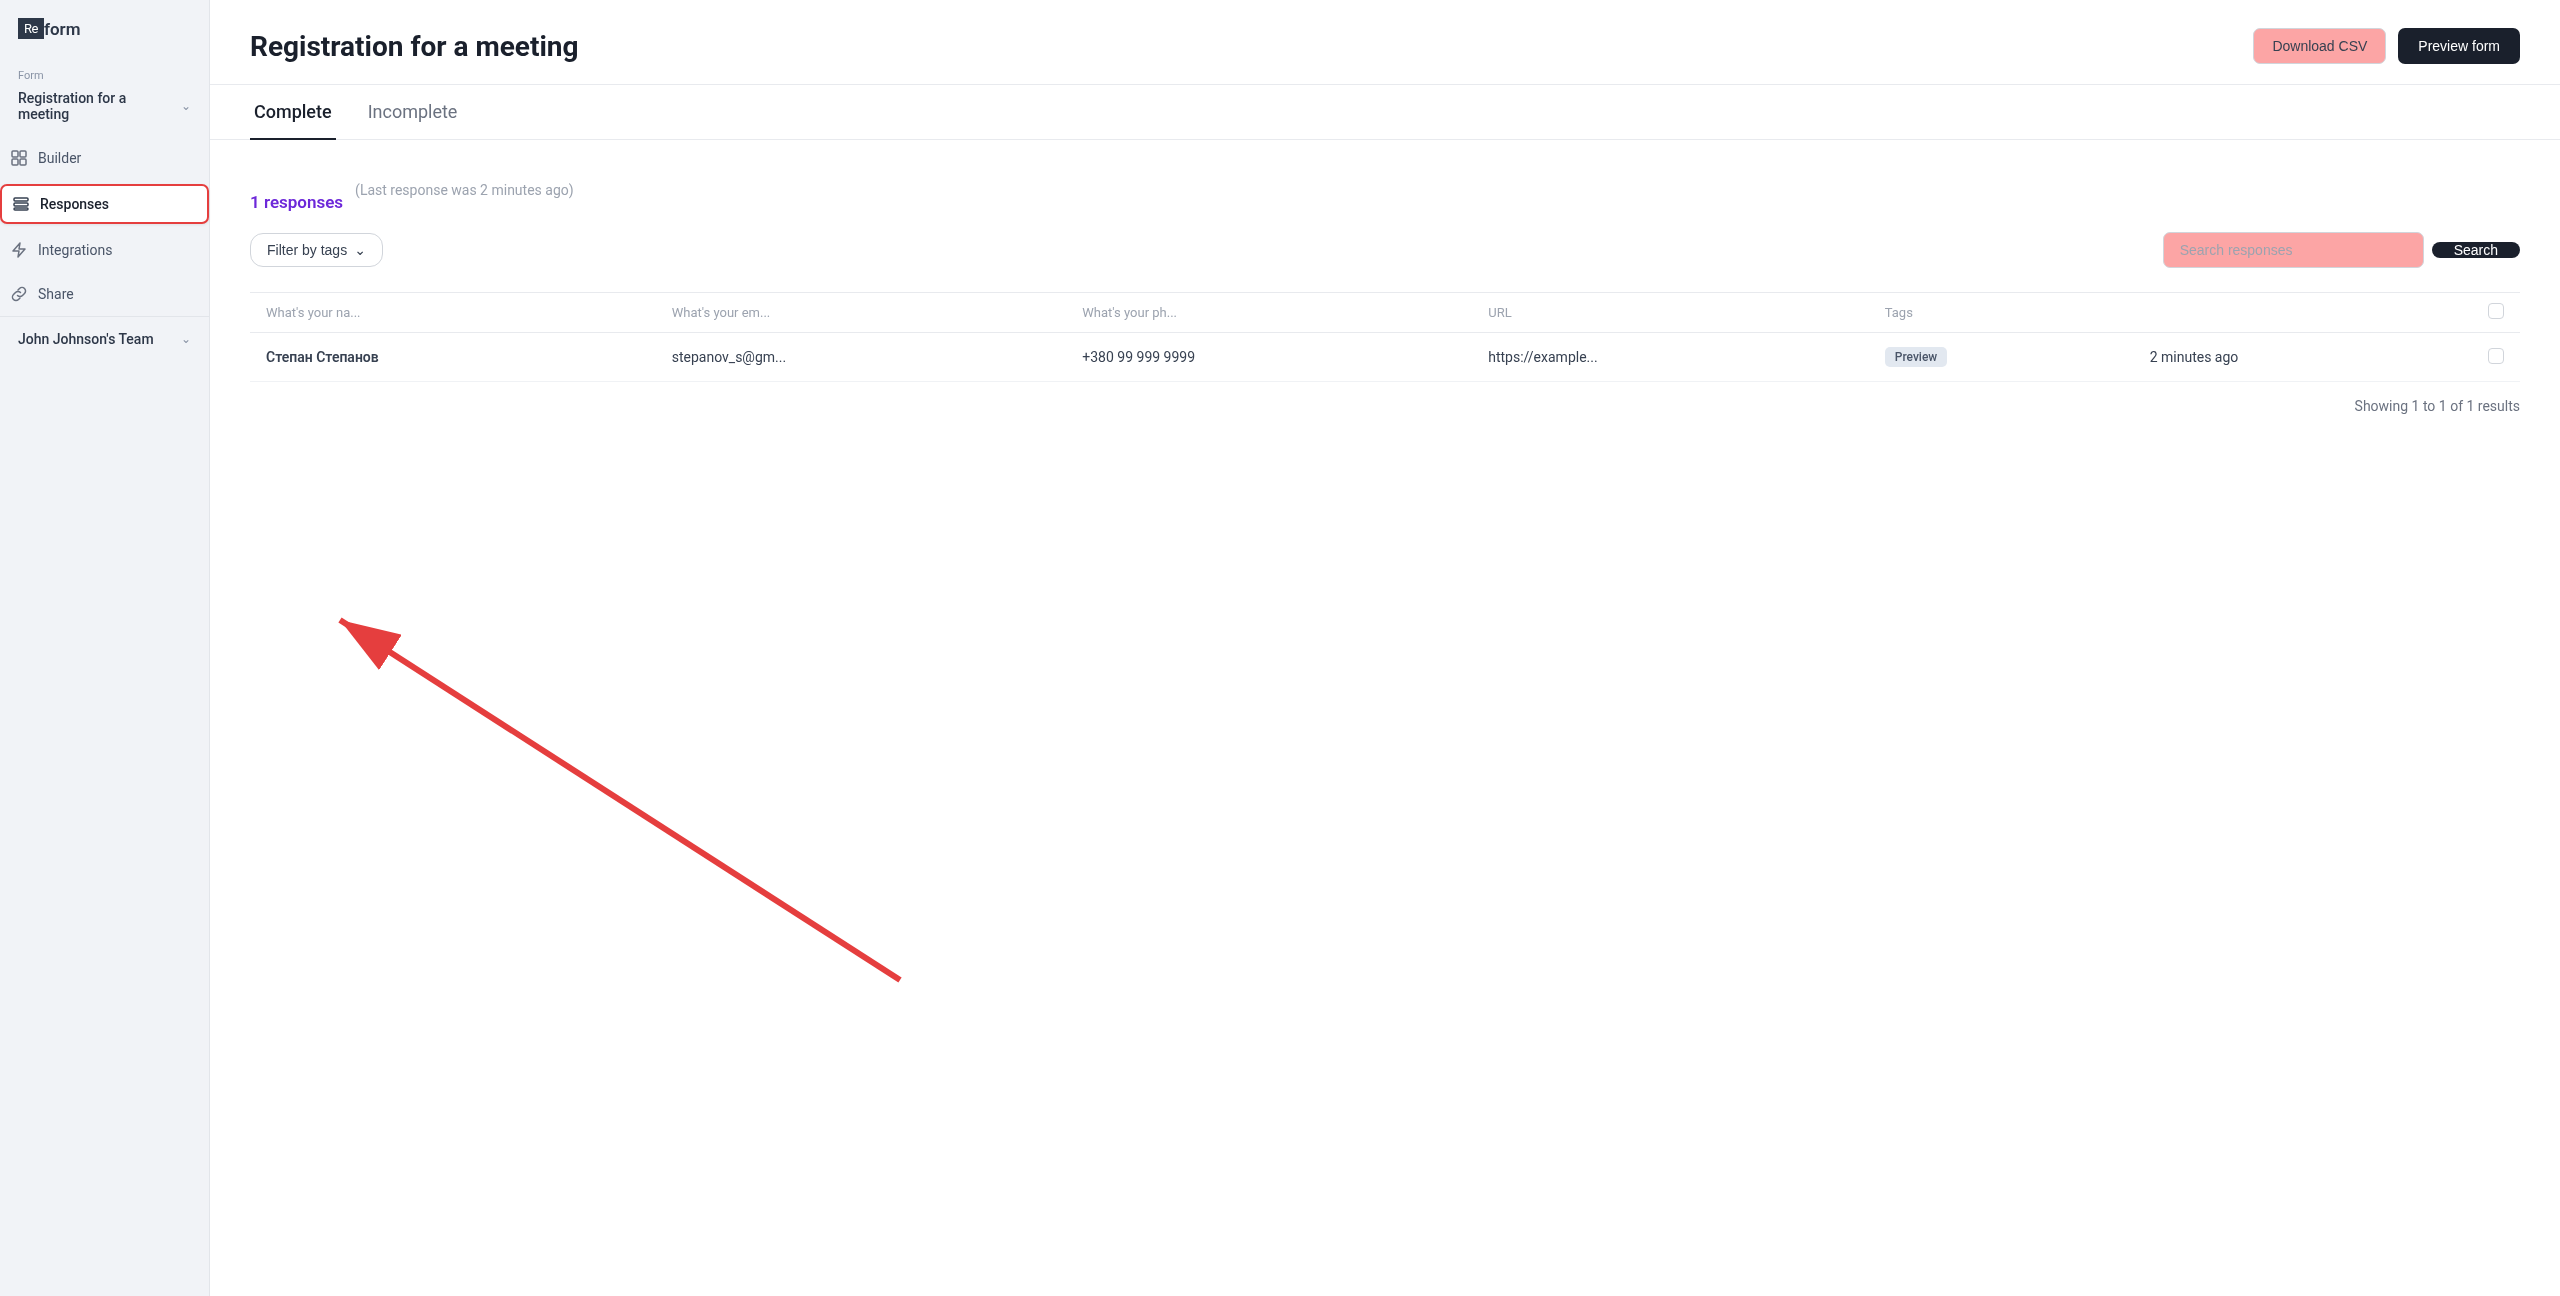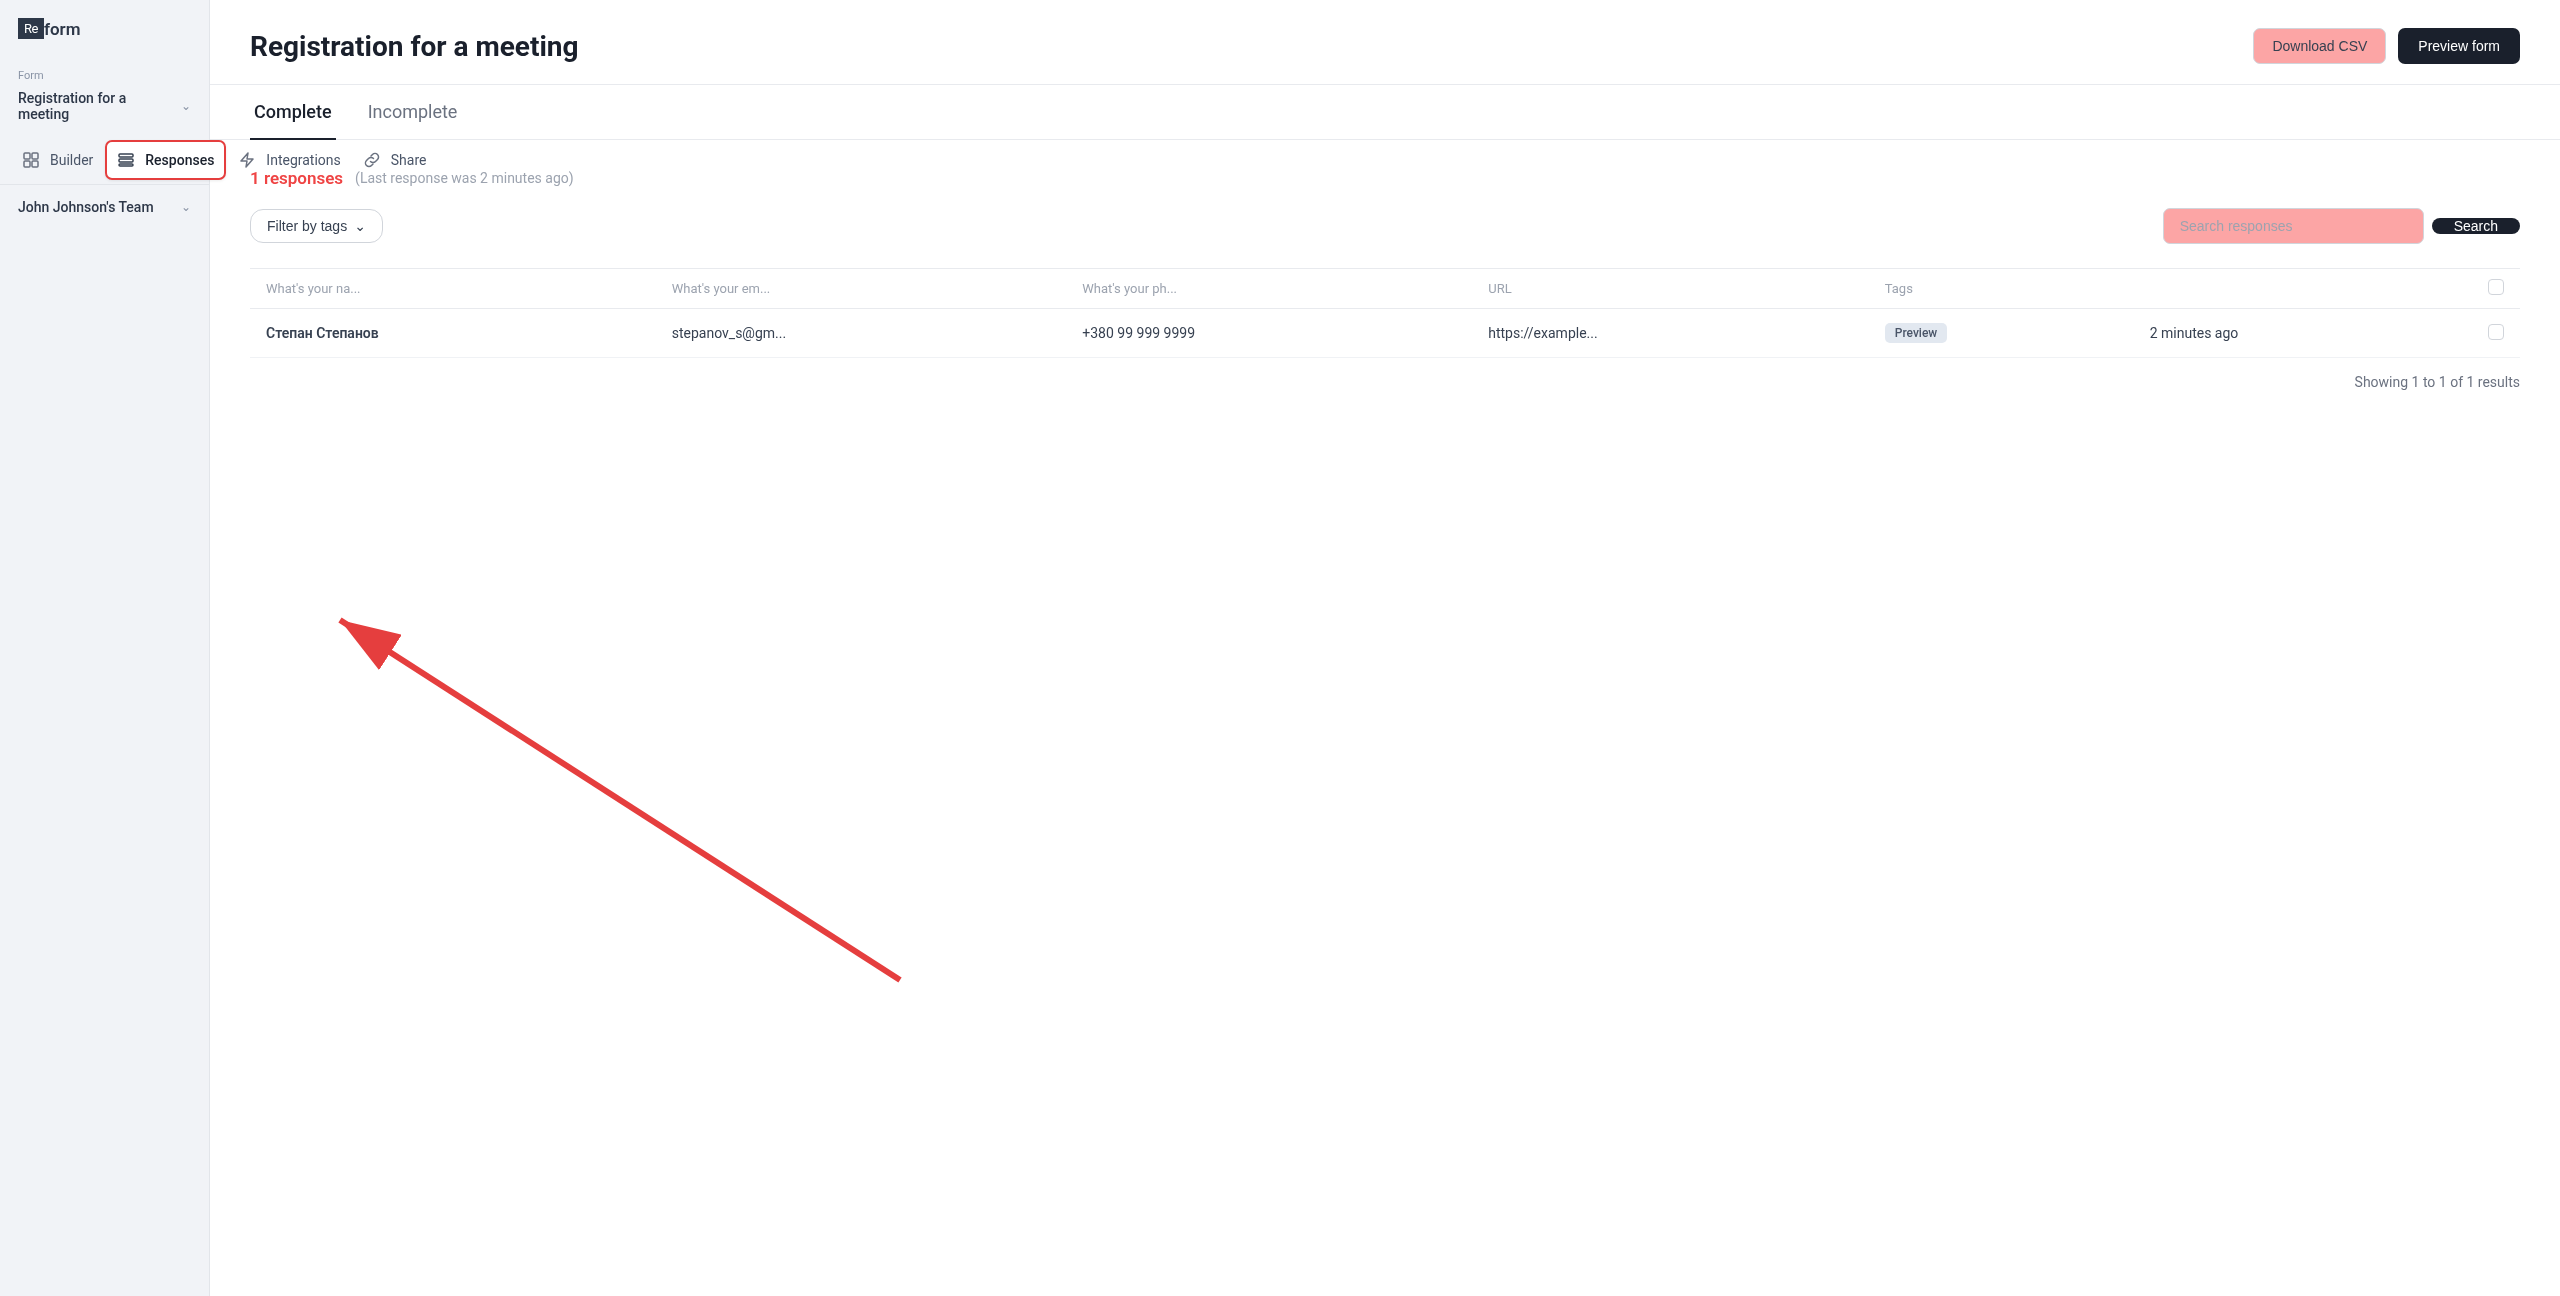--- a/index.html
+++ b/index.html
@@ -69,23 +69,23 @@
     }
 
     .chevron-icon {
       color: #8a94a6;
       font-size: 12px;
       margin-left: 4px;
     }
 
     .sidebar-nav {
       display: flex;
-      flex-direction: row;
-      padding: 4px 12px;
-      gap: 2px;
+      flex-direction: column;
+      padding: 4px 0;
+      gap: 8px;
     }
 
     .sidebar-nav-item {
       display: flex;
       align-items: center;
       padding: 9px 10px;
       border-radius: 7px;
       cursor: pointer;
       font-size: 14px;
       color: #4a5568;
@@ -228,21 +228,22 @@
     .responses-summary {
       display: flex;
       align-items: center;
       gap: 12px;
       margin-bottom: 20px;
     }
 
     .responses-count {
       font-size: 17px;
       font-weight: 600;
-      color: #ef4444;
+      color: #6d28d9;
+      margin-top: 24px;
     }
 
     .responses-time {
       font-size: 14px;
       color: #9ca3af;
     }
 
     .toolbar {
       display: flex;
       align-items: center;

